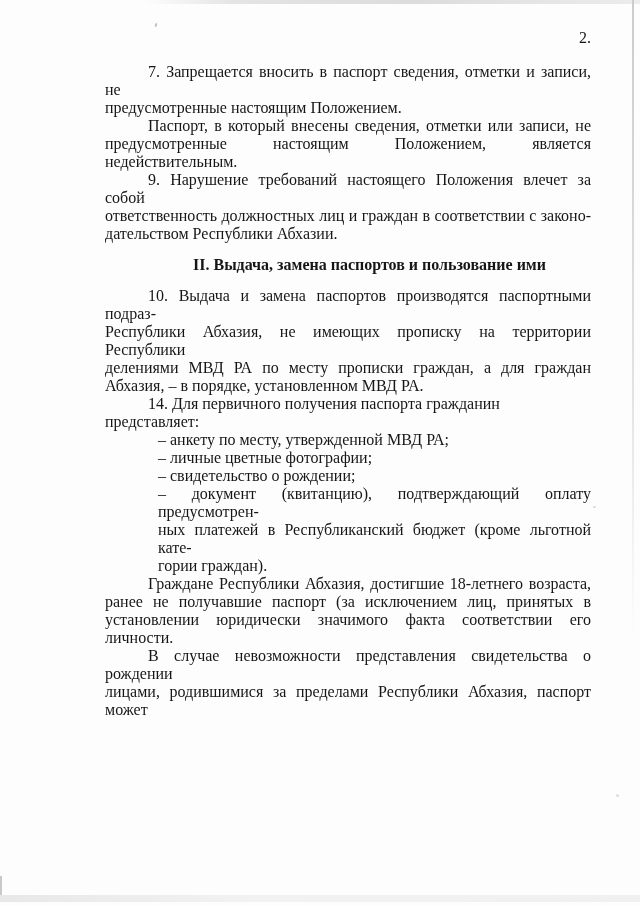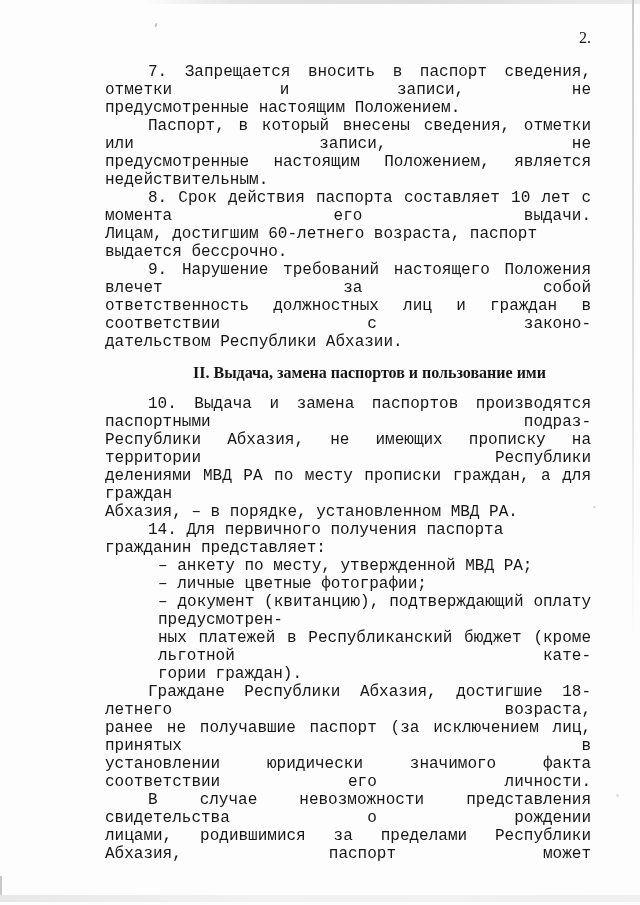--- a/index.html
+++ b/index.html
@@ -24,21 +24,21 @@
   .text-column {
     position: absolute;
     top: 63px;
     left: 105px;
     width: 486px;
     font-size: 16px;
     line-height: 18px;
   }
   .paragraph, .list-item { margin: 0; }
   .list-item { padding-left: 53px; }
-  .line { text-align: left; white-space: normal; font-family: Liberation Mono, monospace; }
+  .line { text-align: left; white-space: normal; }
   .line.fill { text-align: justify; text-align-last: justify; }
   .line.first { text-indent: 43px; }
   .heading {
     font-weight: bold;
     padding-left: 43px;
     margin: 13px 0 13px 0;
     text-align: center;
   }
   
   .artifact { position: absolute; pointer-events: none; }
@@ -79,24 +79,20 @@
   <div class="text-column">
       <div class="paragraph">
         <div class="line fill first">7. Запрещается вносить в паспорт сведения, отметки и записи, не</div>
         <div class="line">предусмотренные настоящим Положением.</div>
       </div>
       <div class="paragraph">
         <div class="line fill first">Паспорт, в который внесены сведения, отметки или записи, не</div>
         <div class="line fill">предусмотренные настоящим Положением, является недействительным.</div>
       </div>
       <div class="paragraph">
-        <div class="line fill first">8. Срок действия паспорта составляет 10 лет с момента его выдачи.</div>
-        <div class="line">Лицам, достигшим 60-летнего возраста, паспорт выдается бессрочно.</div>
-      </div>
-      <div class="paragraph">
         <div class="line fill first">9. Нарушение требований настоящего Положения влечет за собой</div>
         <div class="line fill">ответственность должностных лиц и граждан в соответствии с законо-</div>
         <div class="line">дательством Республики Абхазии.</div>
       </div>
       <div class="heading">II. Выдача, замена паспортов и пользование ими</div>
       <div class="paragraph">
         <div class="line fill first">10. Выдача и замена паспортов производятся паспортными подраз-</div>
         <div class="line fill">Республики Абхазия, не имеющих прописку на территории Республики</div>
         <div class="line fill">делениями МВД РА по месту прописки граждан, а для граждан</div>
         <div class="line">Абхазия, – в порядке, установленном МВД РА.</div>
@@ -104,20 +100,23 @@
       <div class="paragraph">
         <div class="line first">14. Для первичного получения паспорта гражданин представляет:</div>
       </div>
       <div class="list-item">
         <div class="line">– анкету по месту, утвержденной МВД РА;</div>
       </div>
       <div class="list-item">
         <div class="line">– личные цветные фотографии;</div>
       </div>
       <div class="list-item">
+        <div class="line">– свидетельство о рождении;</div>
+      </div>
+      <div class="list-item">
         <div class="line fill">– документ (квитанцию), подтверждающий оплату предусмотрен-</div>
         <div class="line fill">ных платежей в Республиканский бюджет (кроме льготной кате-</div>
         <div class="line">гории граждан).</div>
       </div>
       <div class="paragraph">
         <div class="line fill first">Граждане Республики Абхазия, достигшие 18-летнего возраста,</div>
         <div class="line fill">ранее не получавшие паспорт (за исключением лиц, принятых в</div>
         <div class="line fill">установлении юридически значимого факта соответствии его личности.</div>
       </div>
       <div class="paragraph">

